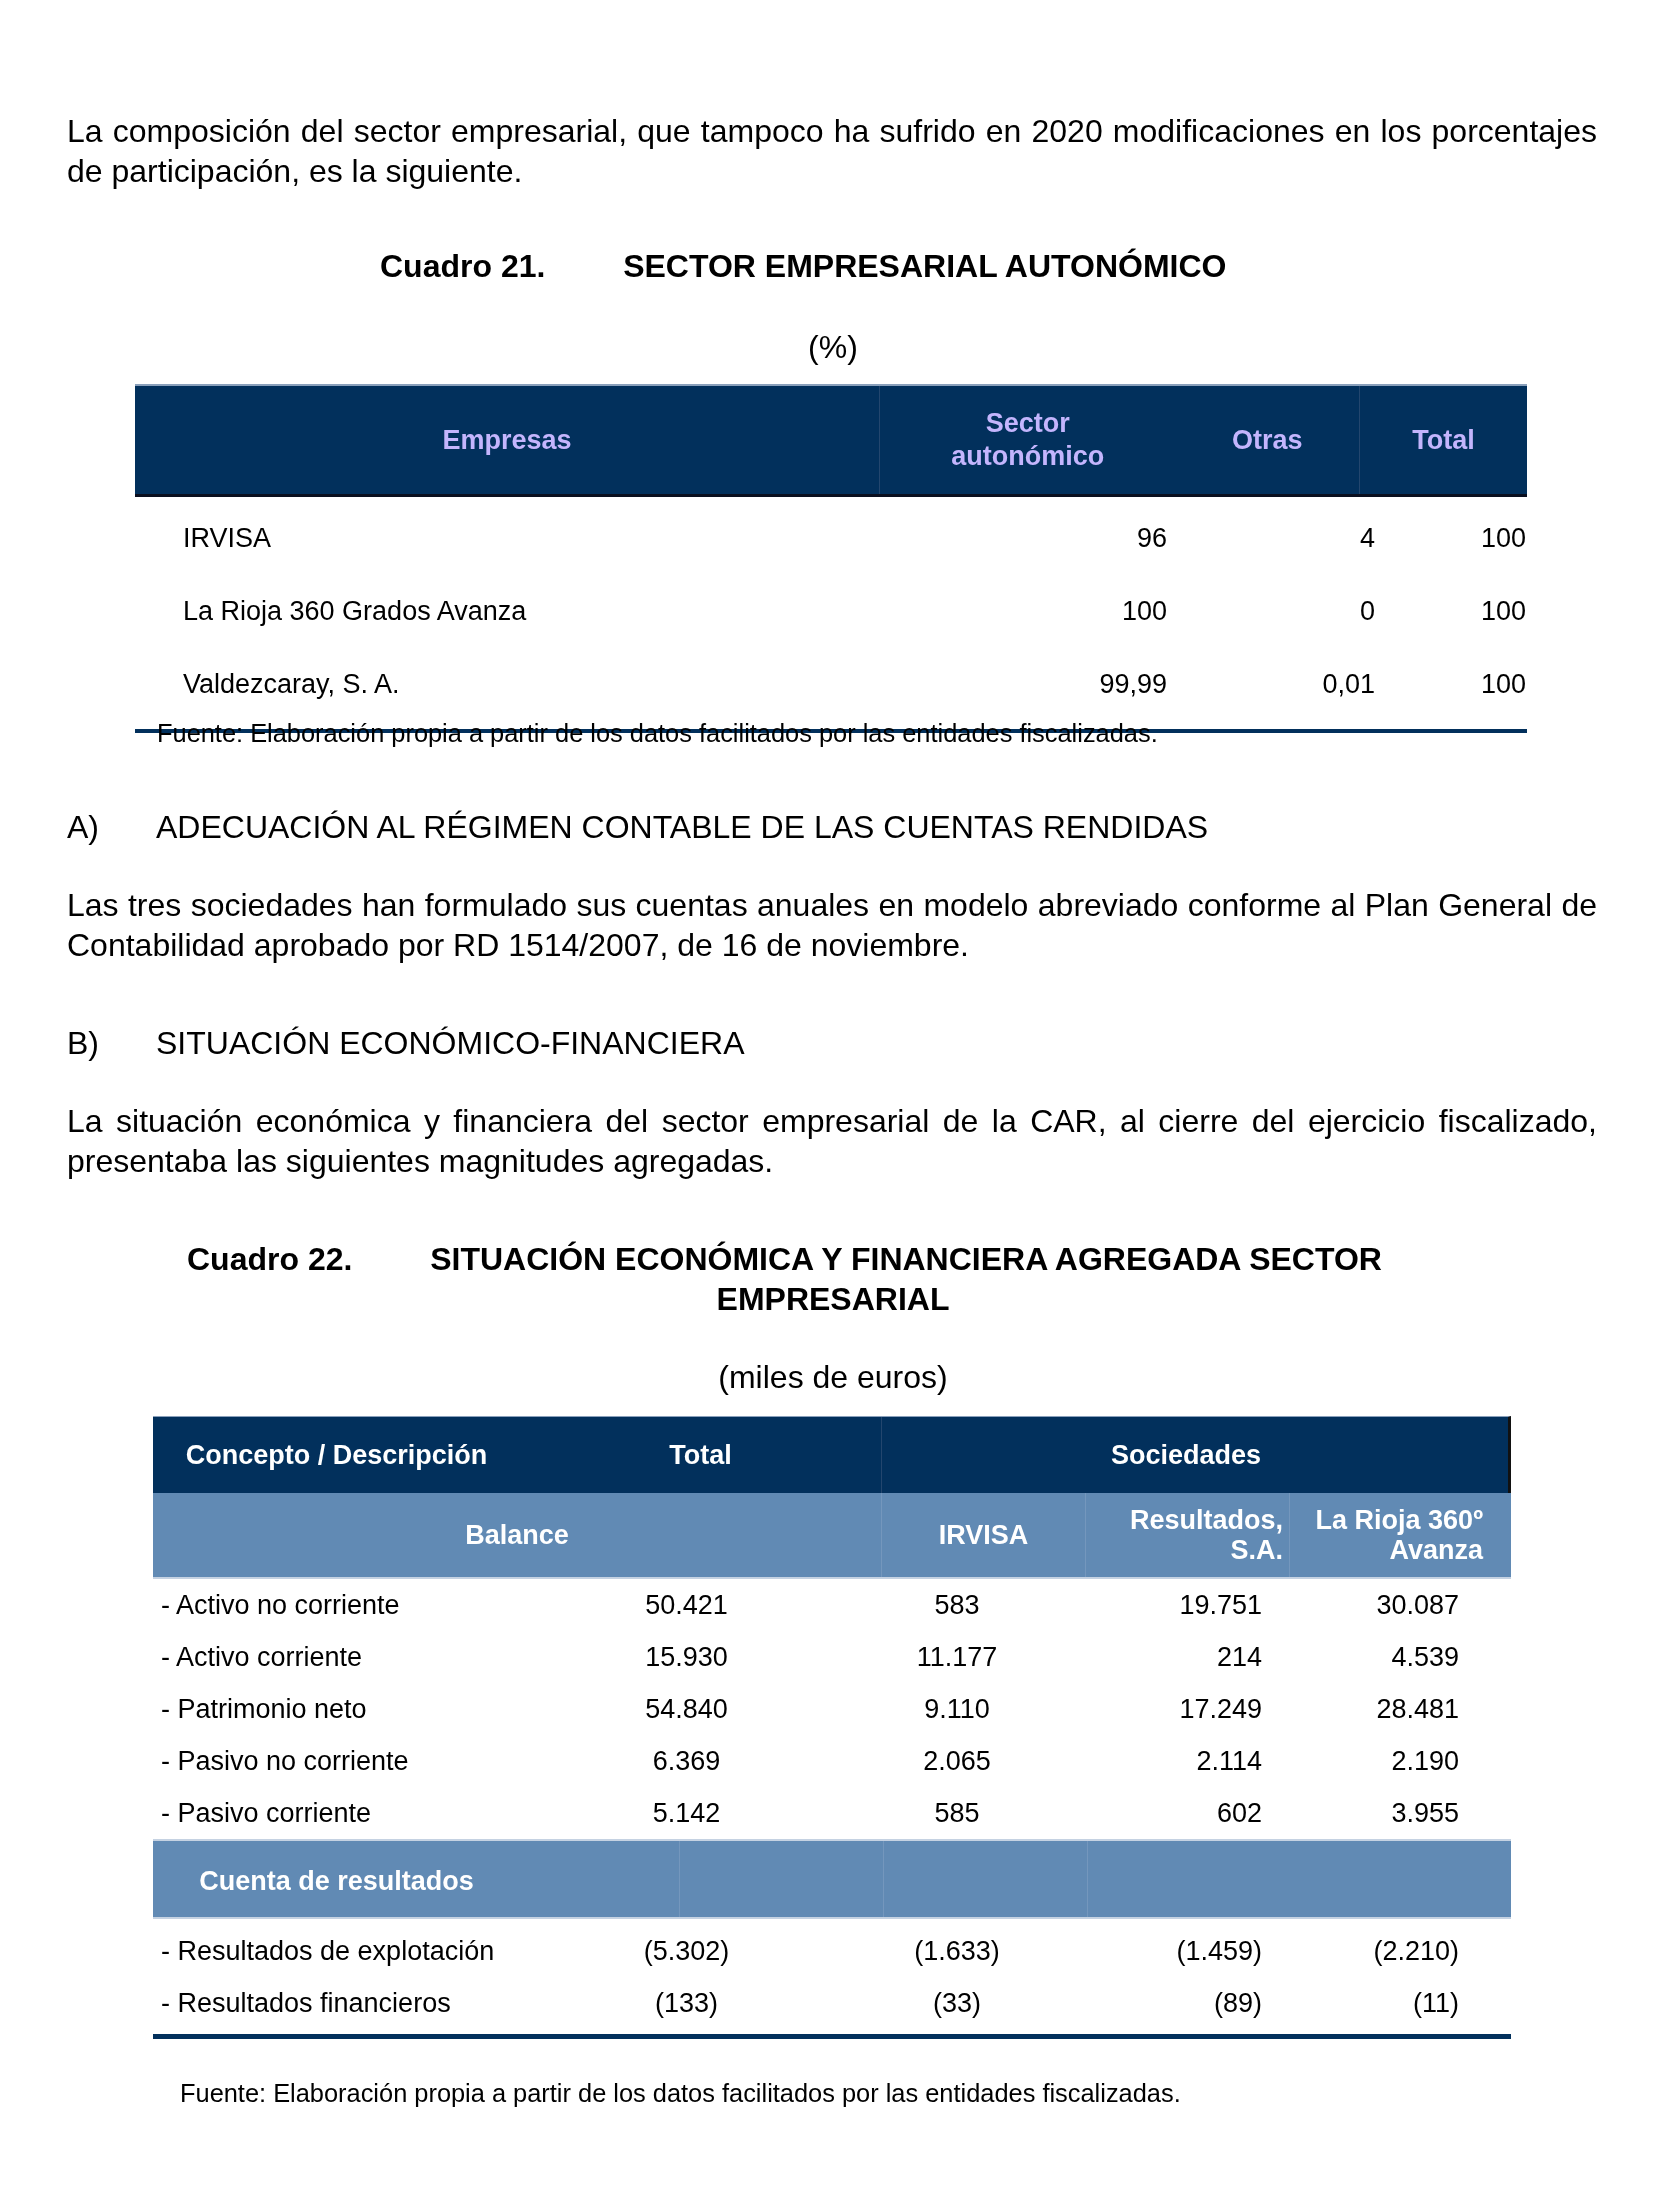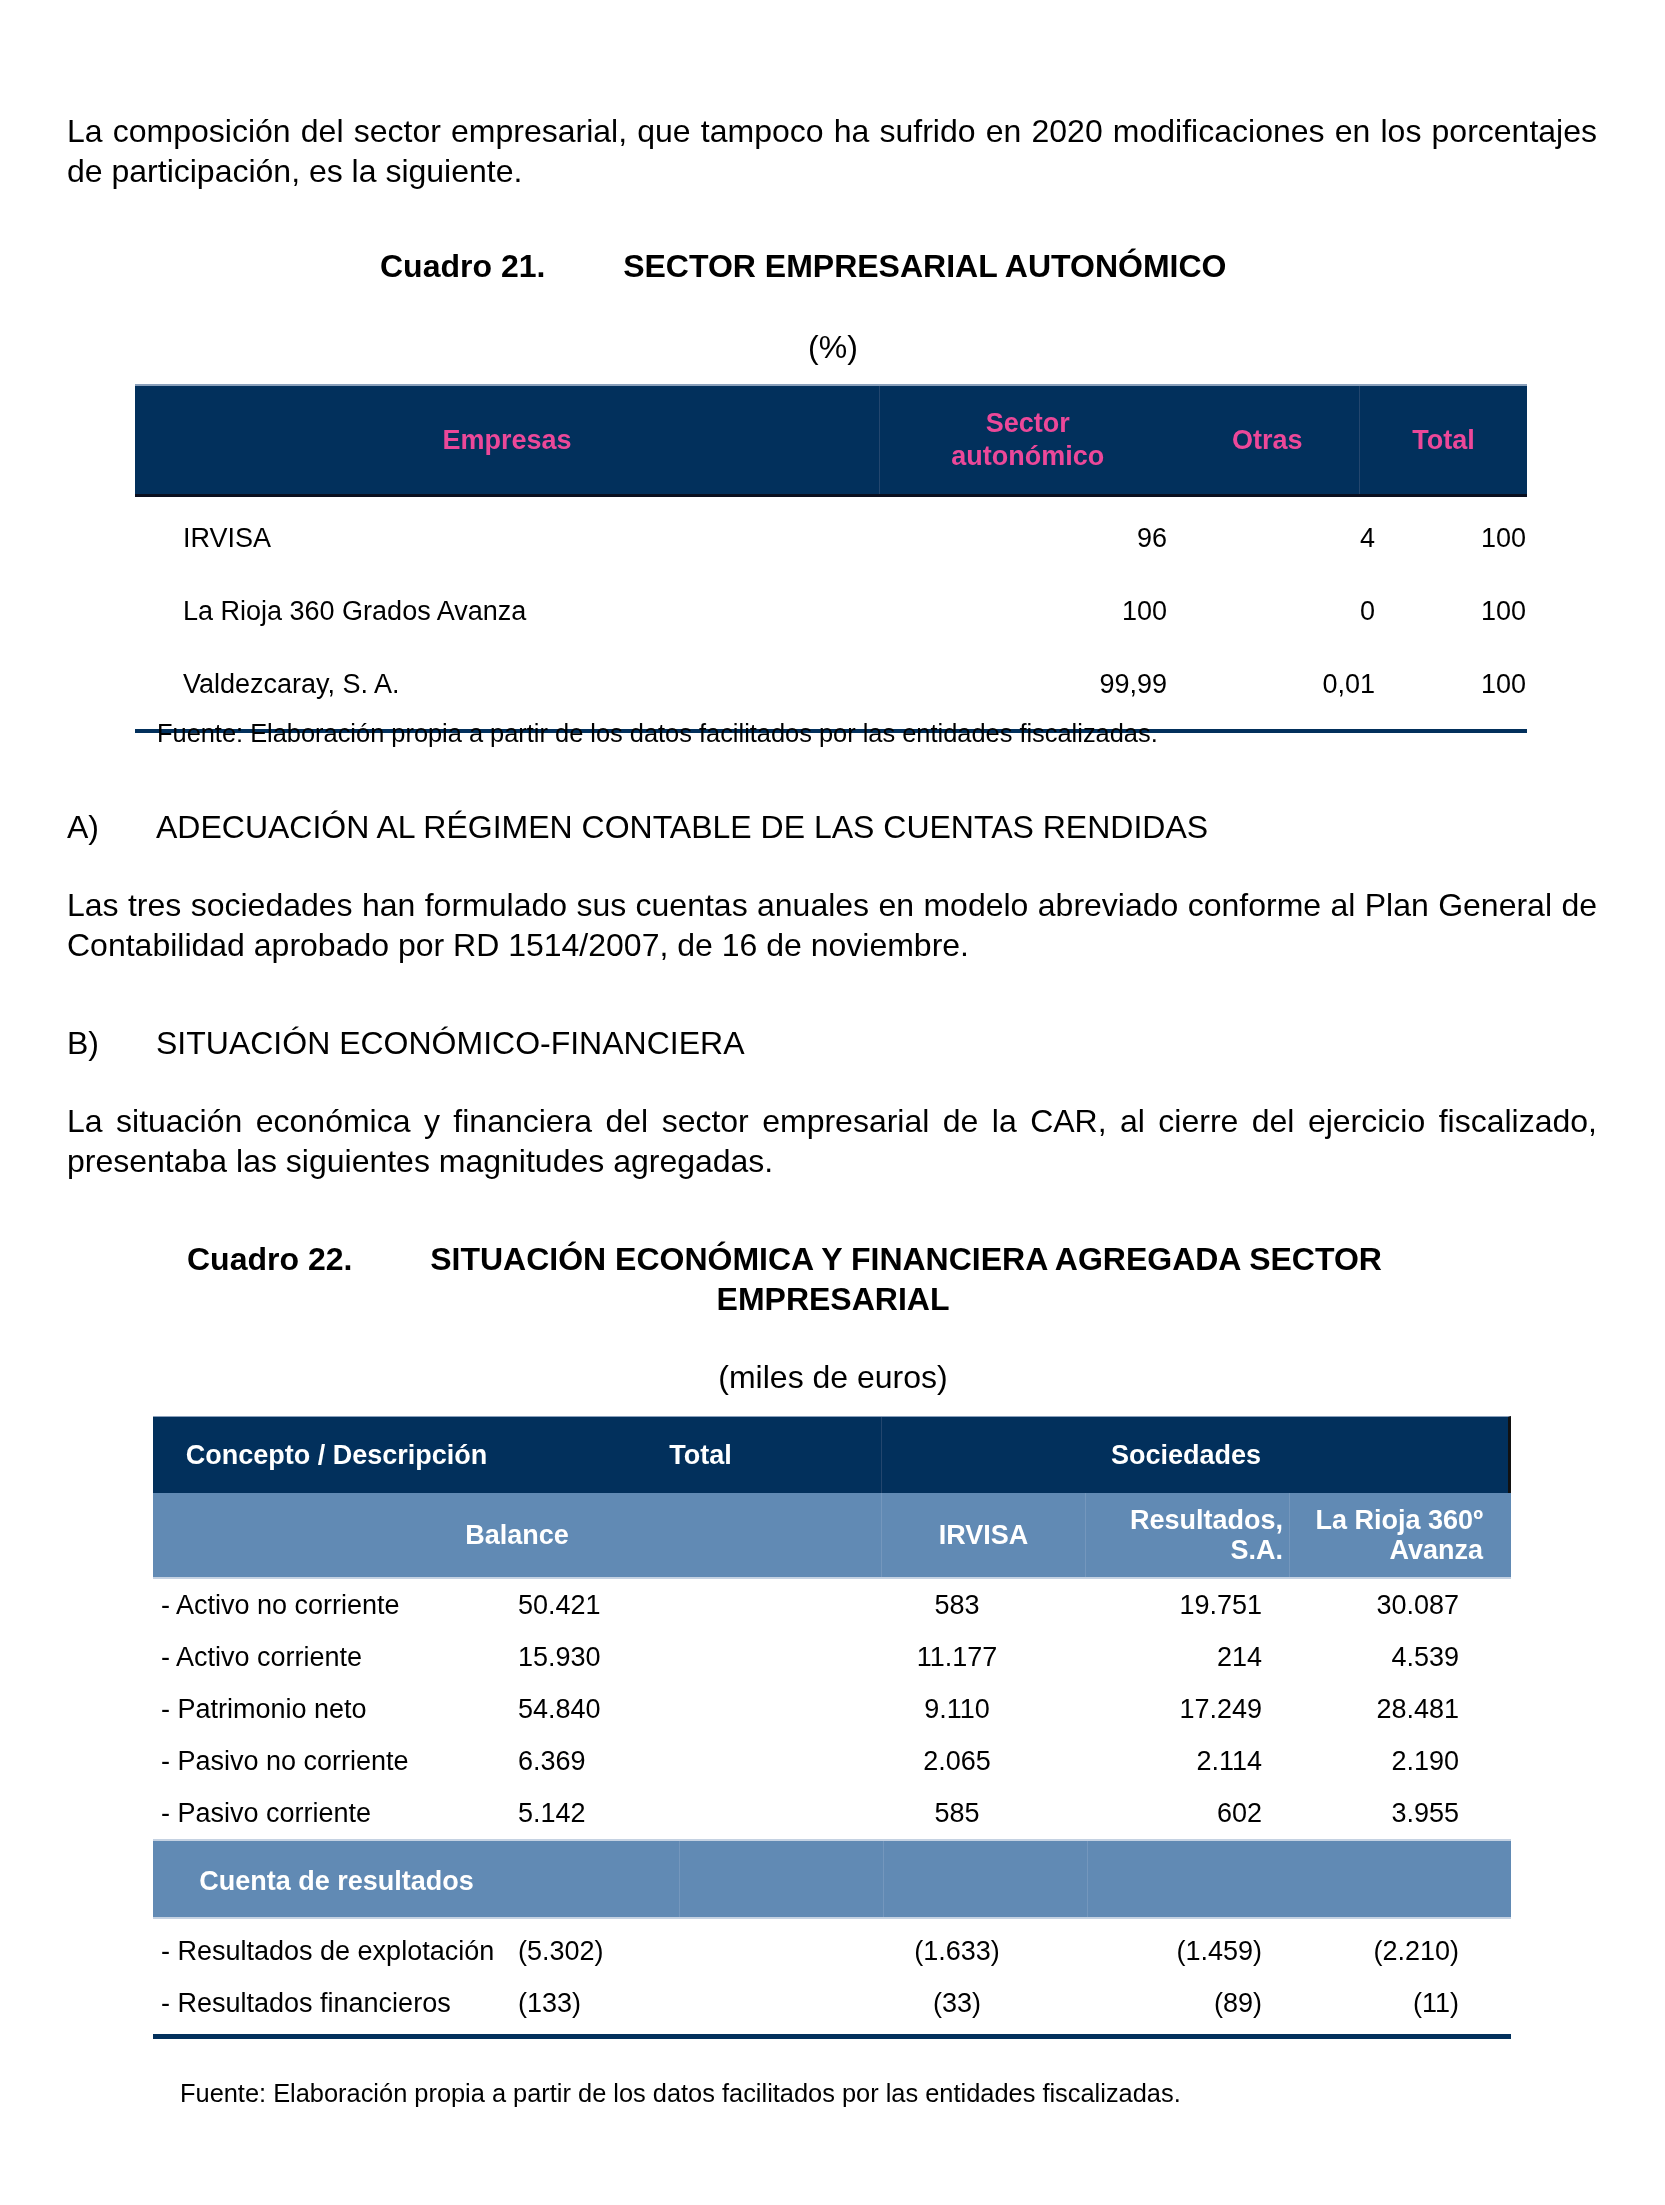--- a/index.html
+++ b/index.html
@@ -17,21 +17,21 @@
   }
   .unit { font-size: 32px; line-height: 40px; width: 1666px; left: 0; text-align: center; }
   .heading { font-size: 32px; line-height: 40px; left: 67px; }
   .heading .letter { display: inline-block; width: 89px; }
   .fuente { font-size: 25.4px; line-height: 32px; }
 
   
   .t1 { left: 135px; top: 384px; width: 1392px; }
   .t1-head {
     height: 108px; background: #02305C; border-top: 2.4px solid #8aa0bb;
-    border-bottom: 3.2px solid #0a0f1f; display: flex; color: #ec4899; font-weight: bold;
+    border-bottom: 3.2px solid #0a0f1f; display: flex; color: #c4b5fd; font-weight: bold;
     font-size: 27px; line-height: 33px;
   }
   .t1-head > div { display: flex; align-items: center; justify-content: center; text-align: center; }
   .t1 .c1 { width: 745px; }
   .t1 .c2 { width: 296px; border-left: 0.8px solid #23466e; }
   .t1 .c3 { width: 184px; }
   .t1 .c4 { width: 167px; border-left: 0.8px solid #23466e; }
   .t1-row { display: flex; height: 73px; font-size: 27px; align-items: center; }
   .t1-row .c1 { padding-left: 48px; box-sizing: border-box; }
   .t1-row .c2 { border-left: none; text-align: right; padding-right: 8px; box-sizing: border-box; width: 160px; margin-left: 135px; }
@@ -57,21 +57,21 @@
   .k2 { width: 207px; }
   .k3 { width: 203px; border-left: 0.8px solid #7497bd; }
   .k4 { width: 203px; border-left: 0.8px solid #7497bd; }
   .k5 { width: 203px; border-left: 0.8px solid #7497bd; }
   .sociedades { width: 608px; border-left: 0.8px solid #23466e; }
   .t2-h1 .k1 { width: 367px; }
   .t2-h1 .k2 { width: 361px; }
   .t2-row { display: flex; height: 52px; font-size: 27px; align-items: center; }
   .t2-row > div { box-sizing: border-box; }
   .t2-row .k1 { width: 365px; padding-left: 8px; }
-  .t2-row .k2 { width: 337px; text-align: left; }
+  .t2-row .k2 { width: 337px; text-align: center; }
   .t2-row .k3 { width: 204px; text-align: center; border-left: none; }
   .t2-row .k4 { width: 203px; text-align: right; border-left: none; }
   .t2-row .k5 { width: 197px; text-align: right; border-left: none; }
   .t2-h3 .k1 { width: 367px; justify-content: center; align-items: flex-start; padding-top: 25px; box-sizing: border-box; }
   .t2-h3 .k2 { width: 159px; }
   .t2-bottom { height: 4.8px; background: #02305C; margin-top: 4.8px; }
 </style>
 </head>
 <body>
 

